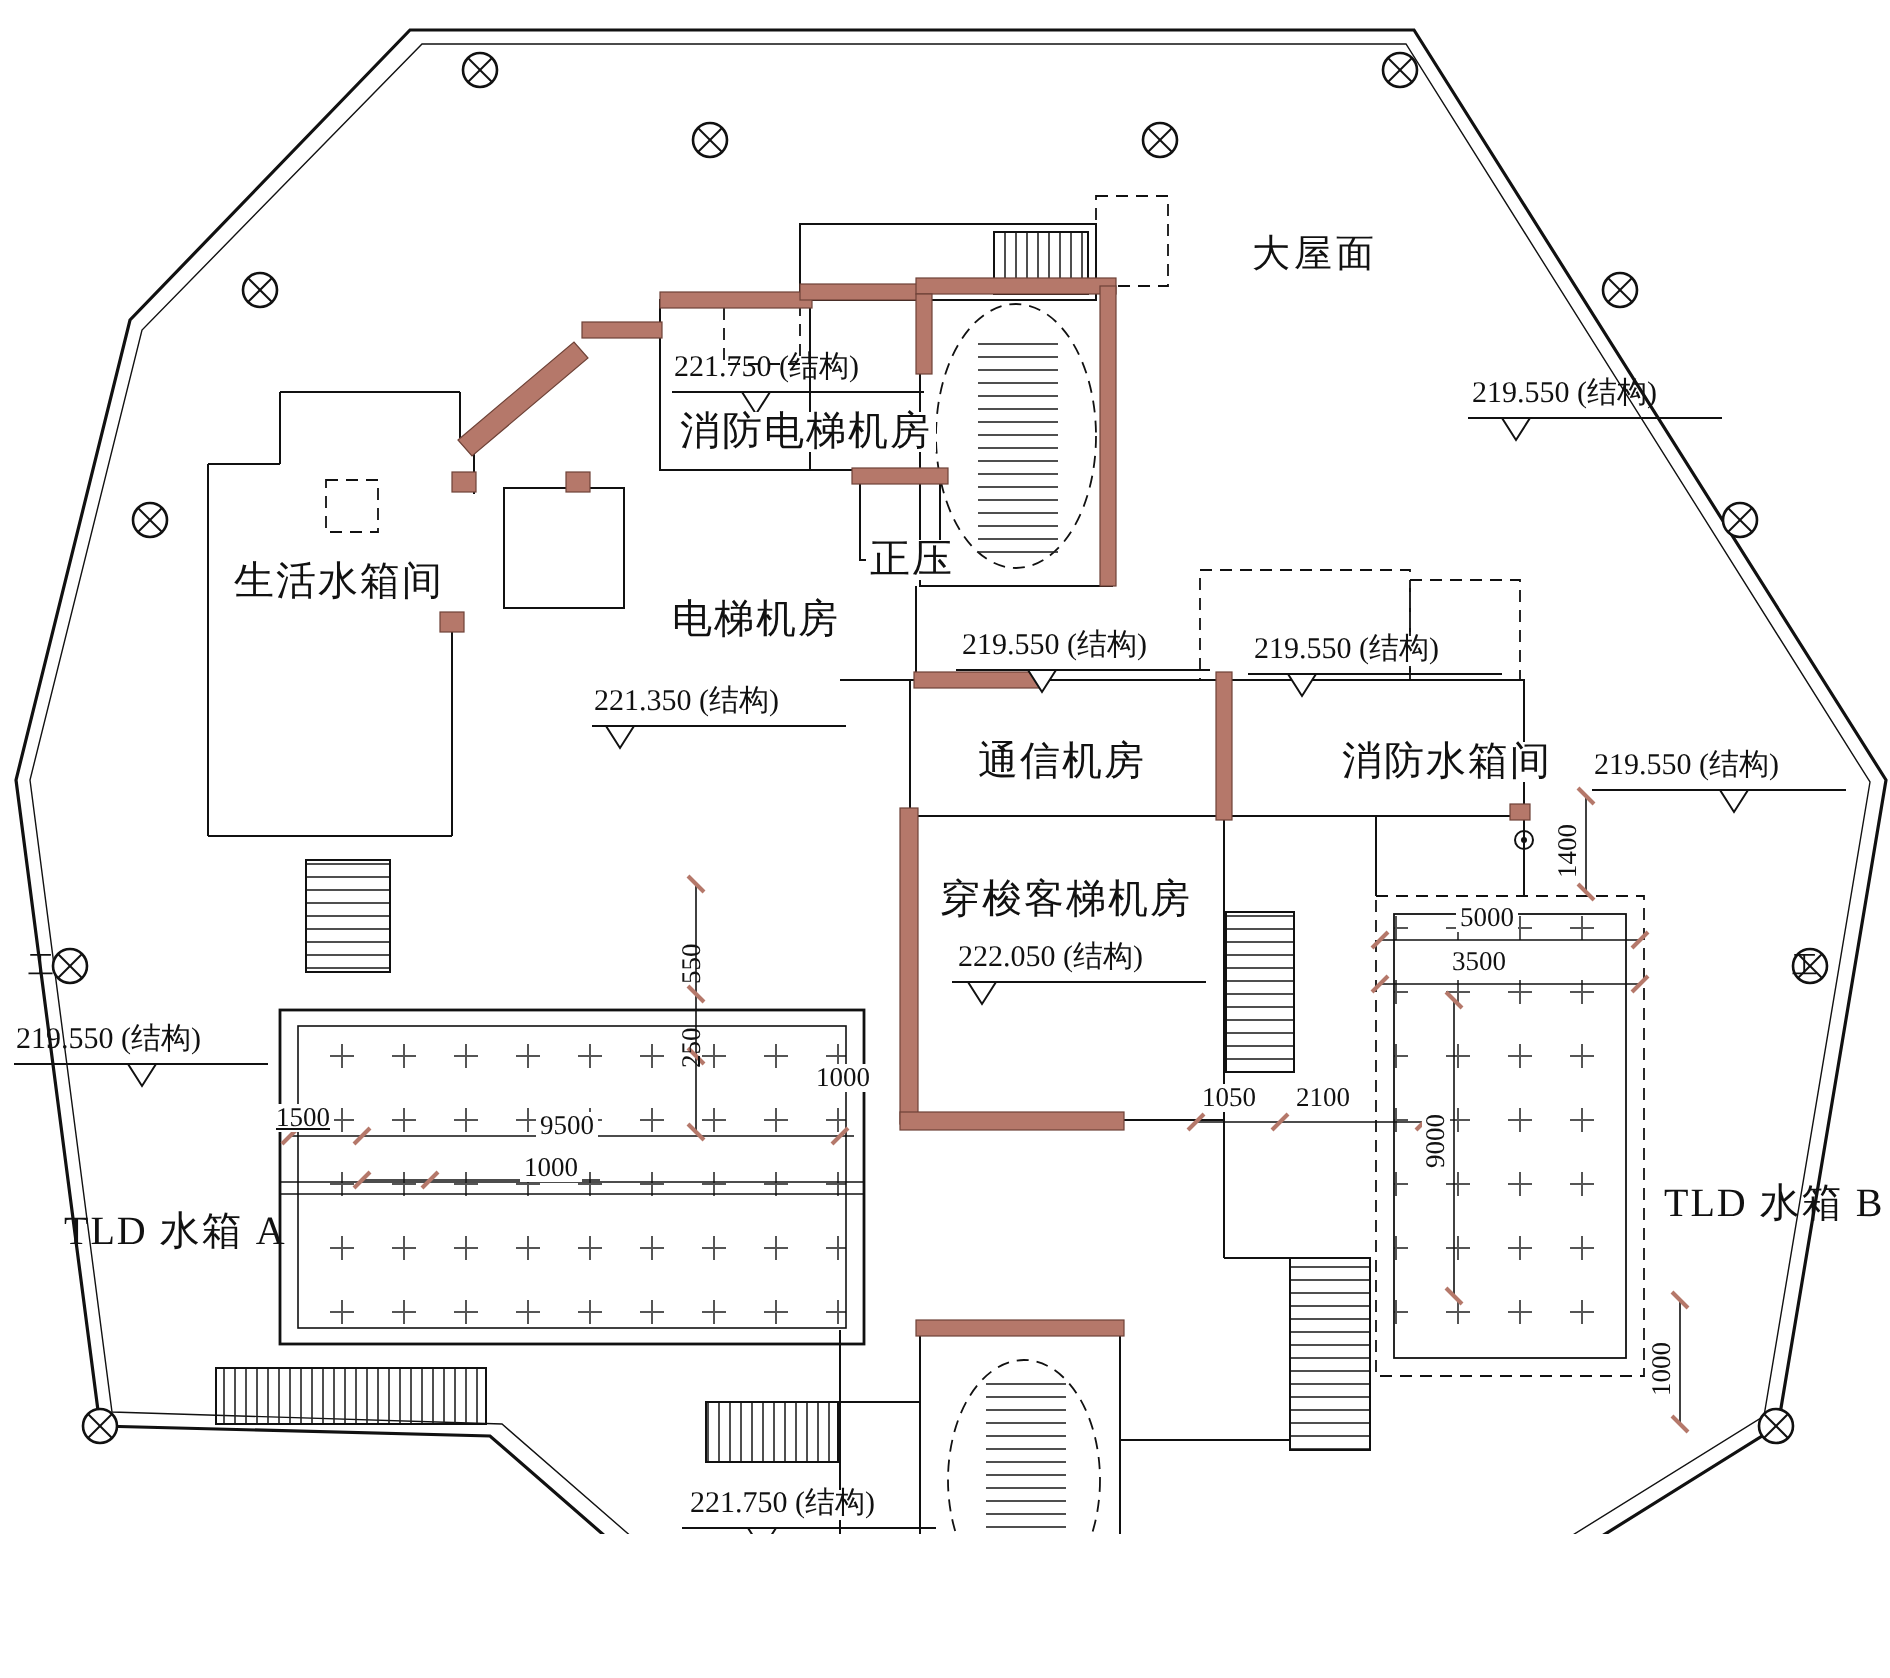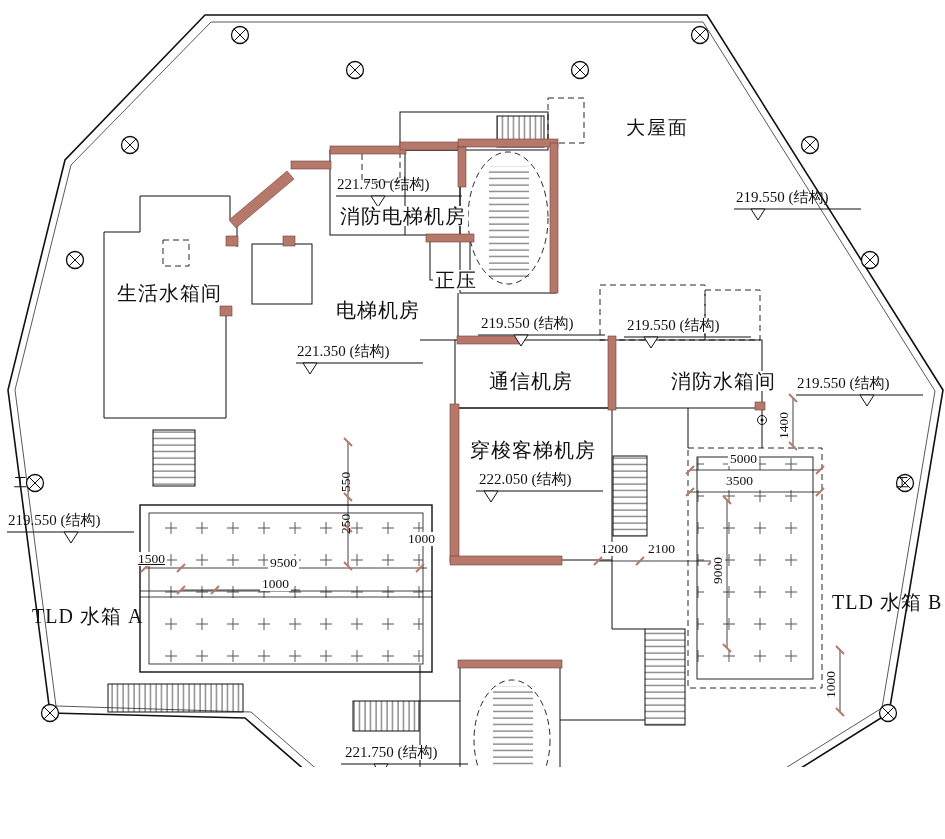--- a/index.html
+++ b/index.html
@@ -215,21 +215,21 @@
     </g>
   </svg>
 
   <div class="lbl big" style="left:626px;top:118px;">大屋面</div>
 
   <div class="lbl elev" style="left:337px;top:177px;">221.750 (结构)</div>
   <div class="lbl zh bgw" style="left:338px;top:206px;">消防电梯机房</div>
   <div class="lbl zh bgw" style="left:433px;top:270px;">正压</div>
   <div class="lbl elev" style="left:736px;top:190px;">219.550 (结构)</div>
 
-  <div class="lbl zh" style="left:117px;top:283px;">生活水箱间</div>
+  <div class="lbl zh" style="left:117px;top:283px;font-family:Liberation Mono, monospace;">生活水箱间</div>
   <div class="lbl zh" style="left:336px;top:300px;">电梯机房</div>
   <div class="lbl elev" style="left:297px;top:344px;">221.350 (结构)</div>
   <div class="lbl elev bgw" style="left:479px;top:316px;">219.550 (结构)</div>
   <div class="lbl elev bgw" style="left:625px;top:318px;">219.550 (结构)</div>
 
   <div class="lbl zh bgw" style="left:487px;top:371px;">通信机房</div>
   <div class="lbl zh bgw" style="left:669px;top:371px;">消防水箱间</div>
   <div class="lbl elev" style="left:797px;top:376px;">219.550 (结构)</div>
 
   <div class="lbl zh bgw" style="left:468px;top:440px;">穿梭客梯机房</div>
@@ -239,21 +239,21 @@
   <div class="lbl zh" style="left:32px;top:606px;text-align:right;">TLD 水箱 A</div>
   <div class="lbl zh" style="left:832px;top:592px;">TLD 水箱 B</div>
   <div class="lbl elev bgw" style="left:343px;top:745px;">221.750 (结构)</div>
 
   <div class="lbl dim rot" style="left:339px;top:492px;">550</div>
   <div class="lbl dim rot" style="left:339px;top:534px;">250</div>
   <div class="lbl dim bgw" style="left:406px;top:532px;">1000</div>
   <div class="lbl dim bgw" style="left:136px;top:552px;text-decoration:underline;">1500</div>
   <div class="lbl dim bgw" style="left:268px;top:556px;">9500</div>
   <div class="lbl dim bgw" style="left:260px;top:577px;">1000</div>
-  <div class="lbl dim bgw" style="left:599px;top:542px;">1200</div>
+  <div class="lbl dim bgw" style="left:599px;top:542px;">1050</div>
   <div class="lbl dim bgw" style="left:646px;top:542px;">2100</div>
   <div class="lbl dim bgw" style="left:728px;top:452px;">5000</div>
   <div class="lbl dim bgw" style="left:724px;top:474px;">3500</div>
   <div class="lbl dim rot bgw" style="left:711px;top:586px;">9000</div>
   <div class="lbl dim rot bgw" style="left:777px;top:441px;">1400</div>
   <div class="lbl dim rot bgw" style="left:824px;top:700px;">1000</div>
 
   <div class="lbl axis" style="left:14px;top:476px;">工</div>
   <div class="lbl axis" style="left:896px;top:476px;">工</div>
 

